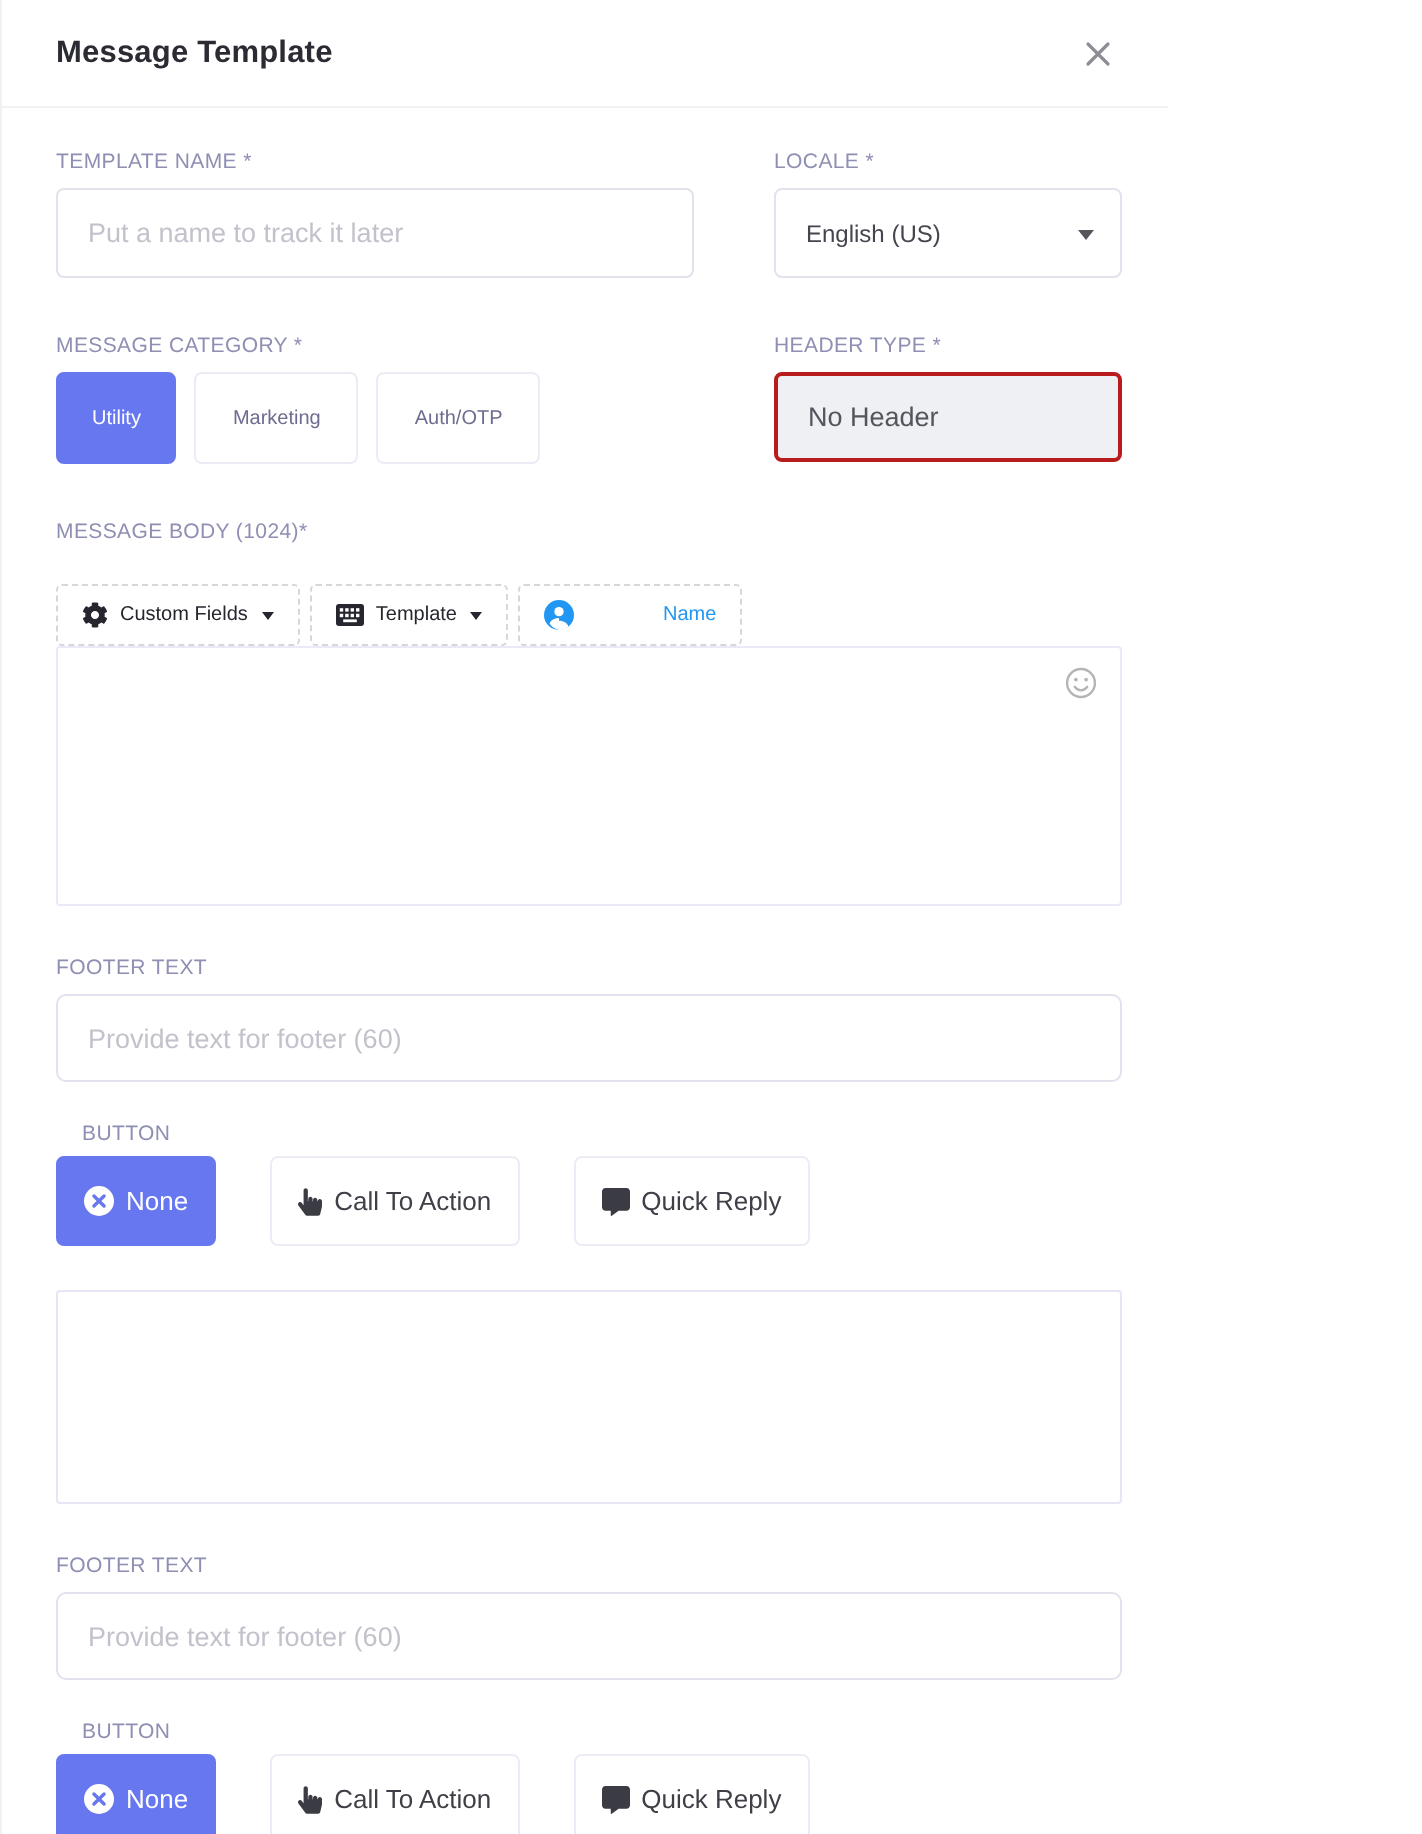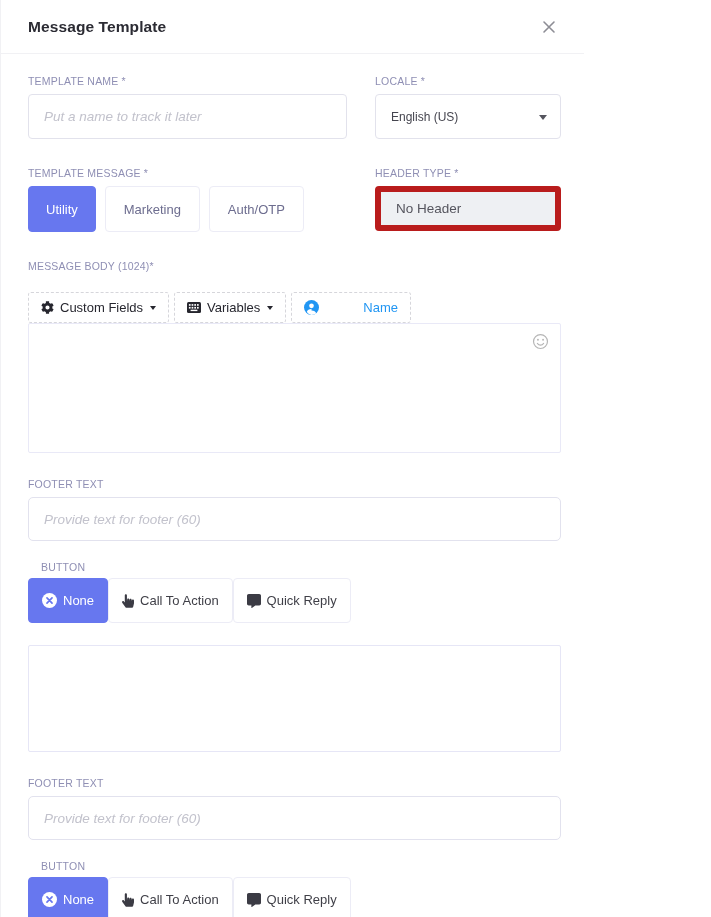--- a/index.html
+++ b/index.html
@@ -7,67 +7,67 @@
     font-family:"Liberation Sans","DejaVu Sans",sans-serif; }
   .modal { width:584px; height:917px; background:#fff; border-left:1px solid #f1f1f4; }
 
   .modal-header { height:54px; display:flex; align-items:center; justify-content:space-between;
     padding:0 22px 0 27px; border-bottom:1px solid #f1f1f4; }
   .modal-title { font-size:15.5px; font-weight:700; color:#2b2b33; letter-spacing:.1px; }
   .close-btn { background:none; border:none; cursor:pointer; padding:4px; line-height:0; }
 
   .content { padding:21px 23px 0 27px; }
 
-  .grid-row { display:grid; grid-template-columns:319px 1fr; column-gap:28px; }
+  .grid-row { display:grid; grid-template-columns:319px 1fr; column-gap:40px; }
   .section { margin-top:28px; }
 
   .field-label { font-size:10.5px; line-height:12px; color:#8f8fb4; margin-bottom:7px; letter-spacing:.2px; }
 
   .text-input { width:100%; height:45px; border:1px solid #e2e2ec; border-radius:4px;
-    padding:0 15px; font-size:13.5px; color:#4c1d95; font-family:inherit; outline:none;font-style:italic; }
+    padding:0 15px; font-size:13.5px; color:#4c1d95; font-family:inherit; outline:none; }
   .text-input::placeholder { color:#c2c2cc; }
   .footer-input { height:44px; border-radius:5px; border-color:#e2e2ee; }
 
   .select-box { position:relative; height:45px; border:1px solid #e2e2ec; border-radius:4px;
     display:flex; align-items:center; padding:0 15px; font-size:12px; color:#45454f;
     background:#fff; cursor:pointer; }
   .caret { position:absolute; right:13px; top:50%; margin-top:-2px; width:0; height:0;
     border-left:4px solid transparent; border-right:4px solid transparent; border-top:5px solid #55555e; }
 
-  .disabled-input { height:45px; background:#eef0f3; border:6px solid #b91c1c; border-radius:4px;
+  .disabled-input { height:45px; background:#eef0f3; border:2px solid #b91c1c; border-radius:4px;
     display:flex; align-items:center; padding:0 15px; font-size:13.5px; color:#55555e; }
 
   .choice-row { display:flex; gap:9px; }
-  .choice { height:46px; border-radius:4px; font-size:13px; font-family:inherit; cursor:pointer;
+  .choice { height:46px; border-radius:4px; font-size:10px; font-family:inherit; cursor:pointer;
     display:inline-flex; align-items:center; justify-content:center; background:#fff;
     border:1px solid #ececf6; color:#6d6d8f; padding:0 18px; }
   .choice.selected { background:#6777ef; border:1px solid #6777ef; color:#fff; padding:0 17px; }
 
   .msg-label { margin-bottom:20px; }
   .toolbar { display:flex; gap:5px; }
   .tool-btn { height:31px; border:1px dashed #d6d6db; border-radius:3px; background:#fff;
-    display:inline-flex; align-items:center; gap:6px; padding:0 12px; font-size:13px;
+    display:inline-flex; align-items:center; gap:6px; padding:0 12px; font-size:10px;
     color:#26262e; font-family:inherit; cursor:pointer; }
   .tool-btn.blue { color:#2196f3;gap:44px; }
   .caret-sm { width:0; height:0; border-left:3.5px solid transparent; border-right:3.5px solid transparent;
     border-top:4px solid #26262e; margin-left:1px; }
 
   .body-box { position:relative; border:1px solid #e9e9f7; border-radius:2px; height:130px; }
   .body-box textarea { width:100%; height:100%; border:none; outline:none; resize:none;
     padding:12px 36px 12px 12px; font-family:inherit; font-size:13.5px; color:#45454f; background:transparent; }
   .emoji { position:absolute; top:9px; right:11px; line-height:0; cursor:pointer; }
 
   .secondary-box { margin-top:22px; border:1px solid #e6e6f6; border-radius:2px; height:107px; }
   .secondary-box textarea { width:100%; height:100%; border:none; outline:none; resize:none;
     padding:12px; font-family:inherit; font-size:13.5px; color:#45454f; background:transparent; }
 
   .footer-section { margin-top:25px; }
   .btn-section { margin-top:20px; }
   .btn-section .field-label { margin-bottom:5px;padding-left:13px; }
-  .action-row { display:flex; gap:0; }
+  .action-row { display:flex; gap:27px; }
   .action { height:45px; border-radius:4px; font-size:13px; font-family:inherit; cursor:pointer;
     display:inline-flex; align-items:center; gap:6px; background:#fff;
     border:1px solid #ececf6; color:#3f3f47; padding:0 13px; }
   .action.selected { background:#6777ef; border:1px solid #6777ef; color:#fff; }
   .icon { line-height:0; display:inline-flex; }
 </style>
 </head>
 <body>
 
 <div class="modal">
@@ -94,21 +94,21 @@
         <div class="field-label">LOCALE *</div>
         <div class="select-box">
           <span>English (US)</span>
           <span class="caret"></span>
         </div>
       </div>
     </div>
 
     <div class="grid-row section">
       <div>
-        <div class="field-label">TEMPLATE MESSAGE *</div>
+        <div class="field-label">MESSAGE CATEGORY *</div>
         <div class="choice-row">
           <button class="choice selected">Utility</button>
           <button class="choice">Marketing</button>
           <button class="choice">Auth/OTP</button>
         </div>
       </div>
       <div>
         <div class="field-label">HEADER TYPE *</div>
         <div class="disabled-input">
           <span>No Header</span>
@@ -138,21 +138,21 @@
                   <rect x="7.3" y="2.1" width="1.7" height="1.7"></rect>
                   <rect x="10" y="2.1" width="1.7" height="1.7"></rect>
                   <rect x="1.9" y="4.9" width="1.7" height="1.7"></rect>
                   <rect x="4.6" y="4.9" width="1.7" height="1.7"></rect>
                   <rect x="7.3" y="4.9" width="1.7" height="1.7"></rect>
                   <rect x="10" y="4.9" width="1.7" height="1.7"></rect>
                   <rect x="3.6" y="7.7" width="6.8" height="1.4"></rect>
                 </g>
               </svg>
           </span>
-          <span>Variables</span>
+          <span>Template</span>
           <span class="caret-sm"></span>
         </button>
         <button class="tool-btn blue">
           <span class="icon">
             <svg width="15" height="15" viewBox="0 0 16 16">
                 <circle cx="8" cy="8" r="8" fill="#2196f3"></circle>
                 <circle cx="8" cy="6.2" r="2.5" fill="#fff"></circle>
                 <path d="M8 9.6c-2.6 0-4.6 1.3-5 3.1A7.96 7.96 0 0 0 8 16c1.9 0 3.7-.7 5-1.8-.4-1.8-2.4-3.1-5-3.1z" fill="#fff"></path>
               </svg>
           </span>

